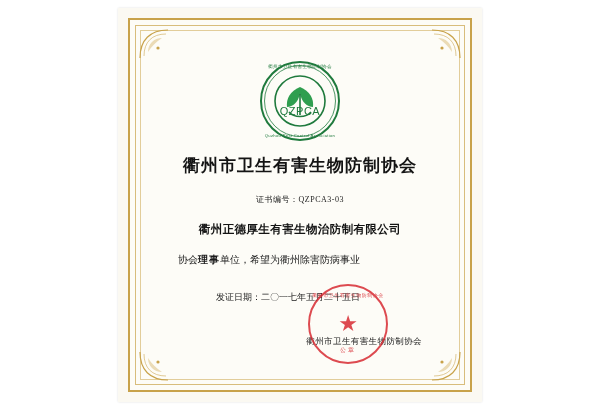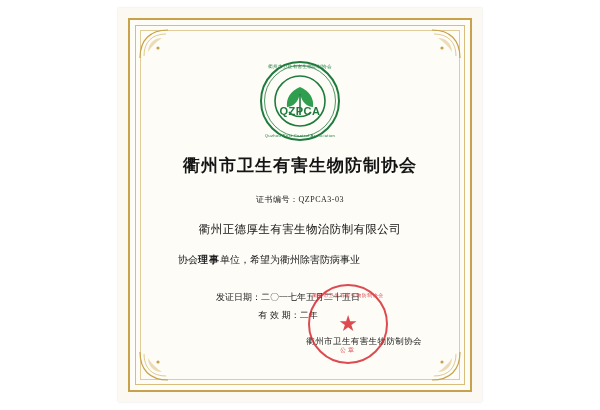--- a/index.html
+++ b/index.html
@@ -98,21 +98,21 @@
   }
   .logo-text-top { top: 4px; }
   .logo-text-bottom { bottom: 4px; font-size: 4.2px; }
   .logo-abbr {
     position: absolute;
     left: 0;
     width: 100%;
     text-align: center;
     top: 45px;
     font-size: 11px;
-    font-weight: bold;
+    font-weight: normal;
     color: #1f7a3d;
     letter-spacing: 0.5px;
   }
 
   
   .title {
     margin-top: 12px;
     text-align: center;
     font-size: 17px;
     font-weight: bold;
@@ -129,21 +129,21 @@
     color: #222;
     letter-spacing: 0.5px;
     font-family: Liberation Serif, serif;
   }
 
   
   .recipient {
     margin-top: 17px;
     text-align: center;
     font-size: 11.5px;
-    font-weight: normal;
+    font-weight: bold;
     color: #141414;
     letter-spacing: 0.4px;
     font-family: "DejaVu Sans", sans-serif;
   }
 
   .body-text {
     margin: 13px 18px 0 18px;
     font-size: 10px;
     line-height: 20px;
     color: #1b1b1b;
@@ -288,23 +288,20 @@
         <div class="recipient">衢州正德厚生有害生物治防制有限公司</div>
 
         <div class="body-text">
           <span class="body-line"><span>协会</span><span class="emph">理事</span><span>单位，希望为衢州除害防病事业</span></span>
         </div>
 
         <div class="dates">
           <div>
             <span>发证日期：</span><span>二〇一七年五月二十五日</span>
           </div>
-          <div>
-            <span>有 效 期：</span><span>二年</span>
-          </div>
         </div>
 
         <div class="sign-block">
           <div class="issuer">衢州市卫生有害生物防制协会</div>
           <div class="stamp">
             <div class="stamp-arc-top">衢州市卫生有害生物防制协会</div>
             <div class="stamp-star">★</div>
             <div class="stamp-arc-bottom">公章</div>
           </div>
         </div>

